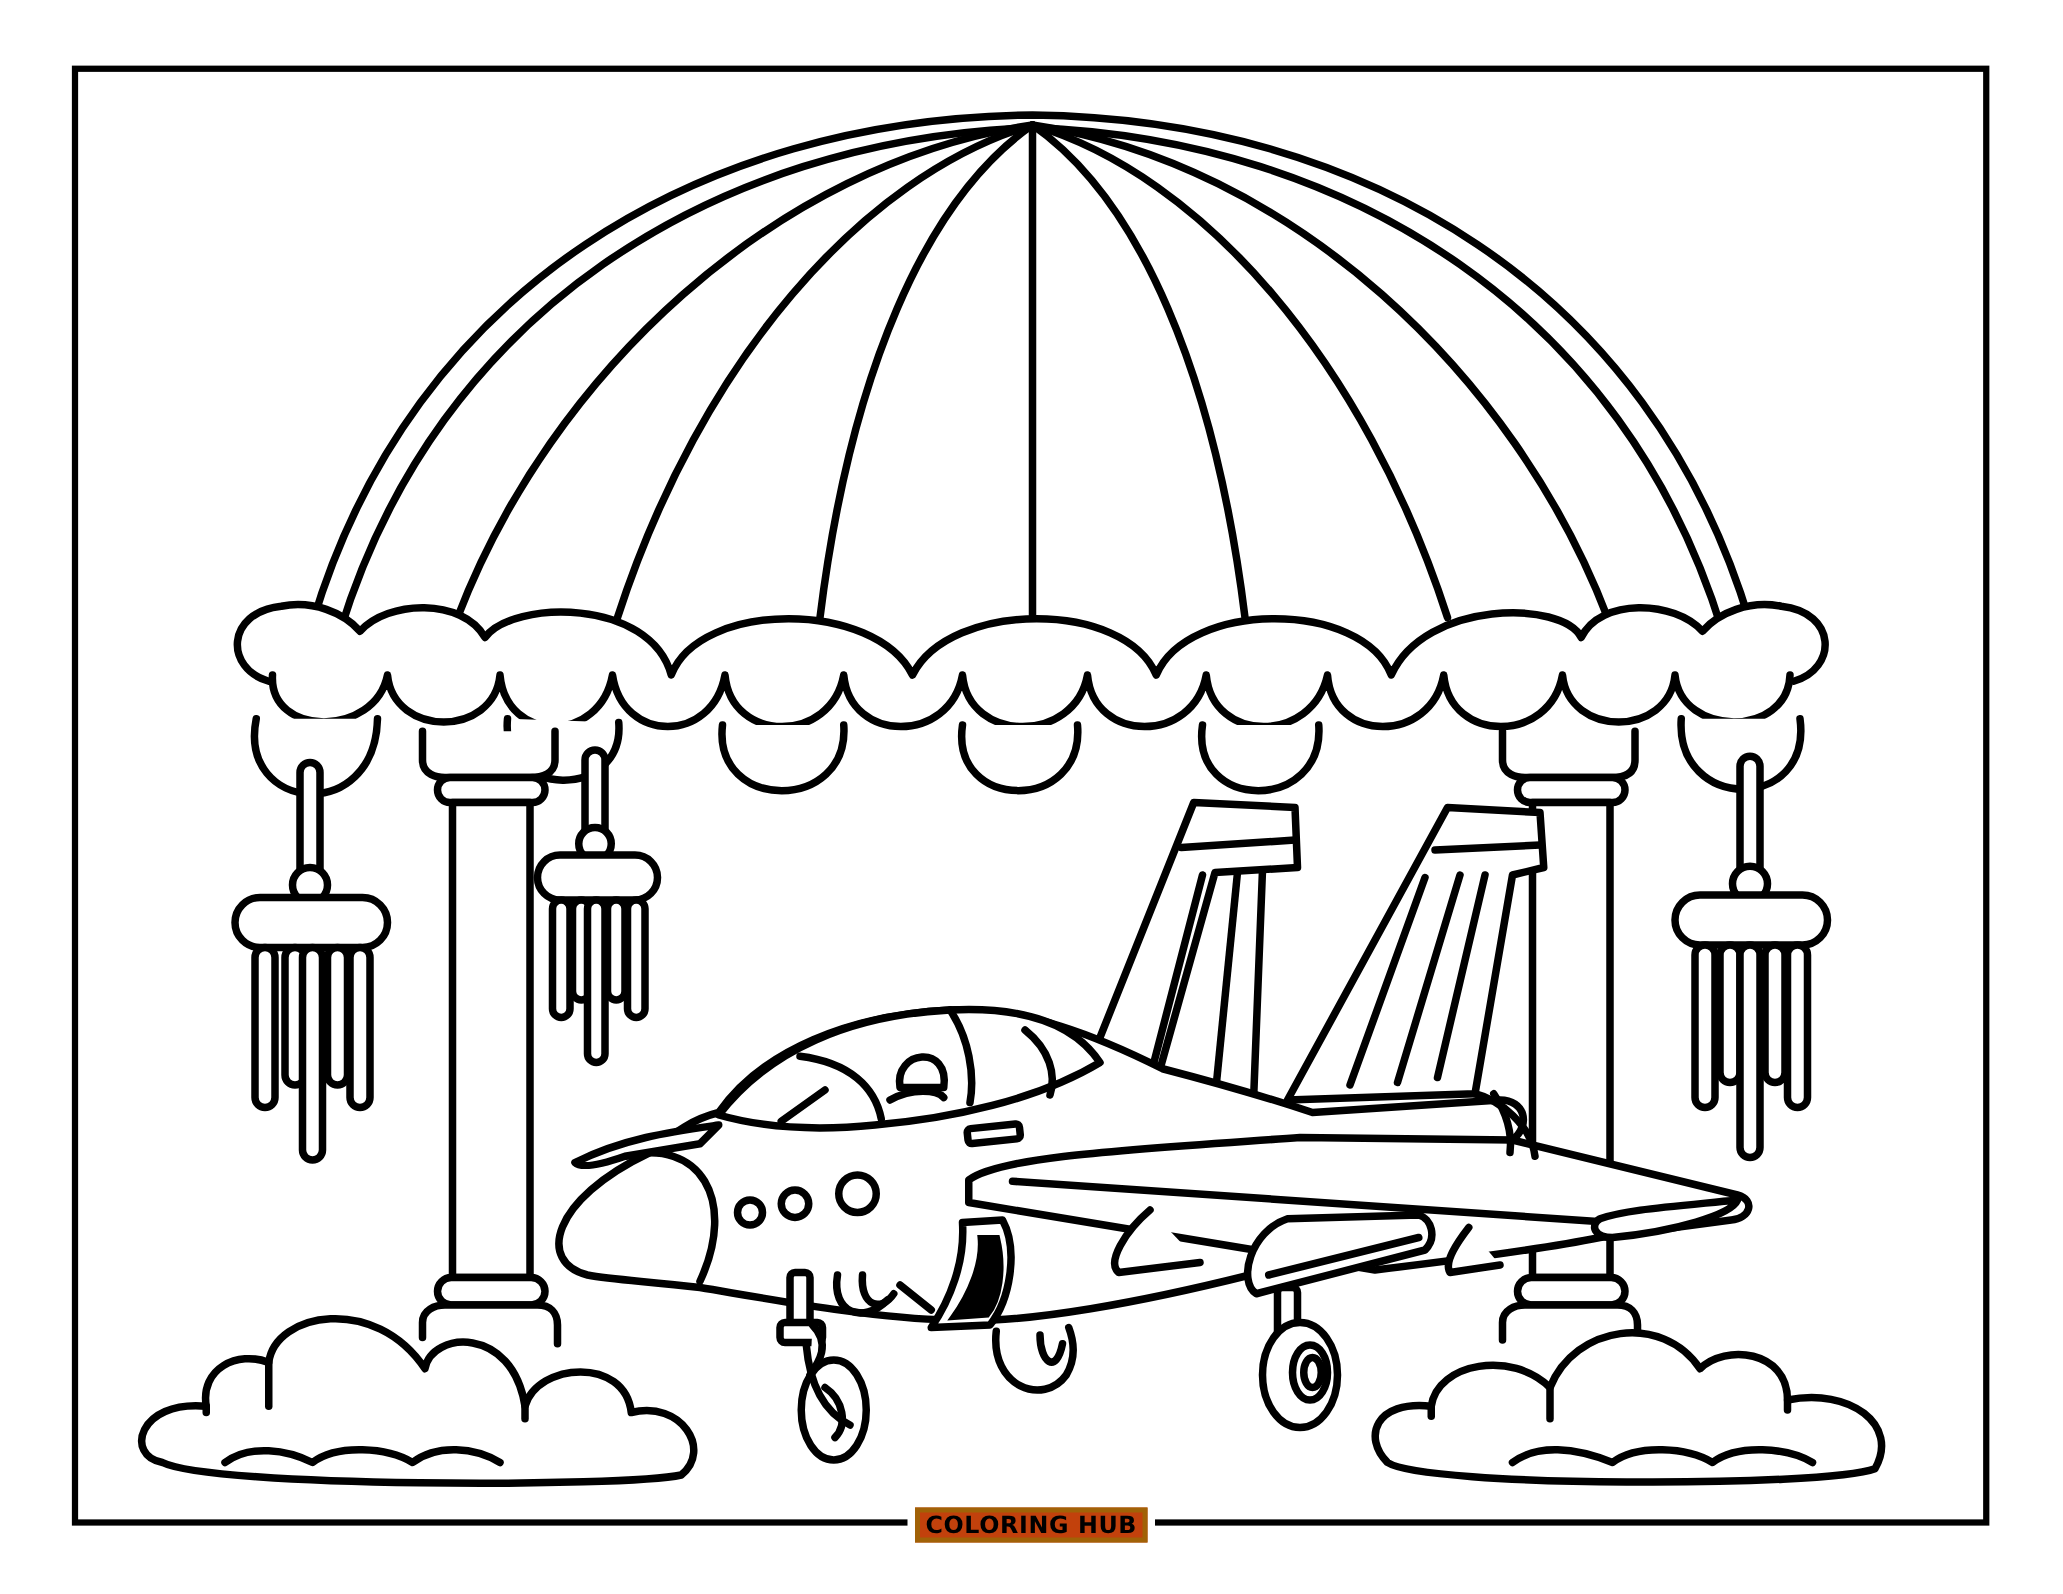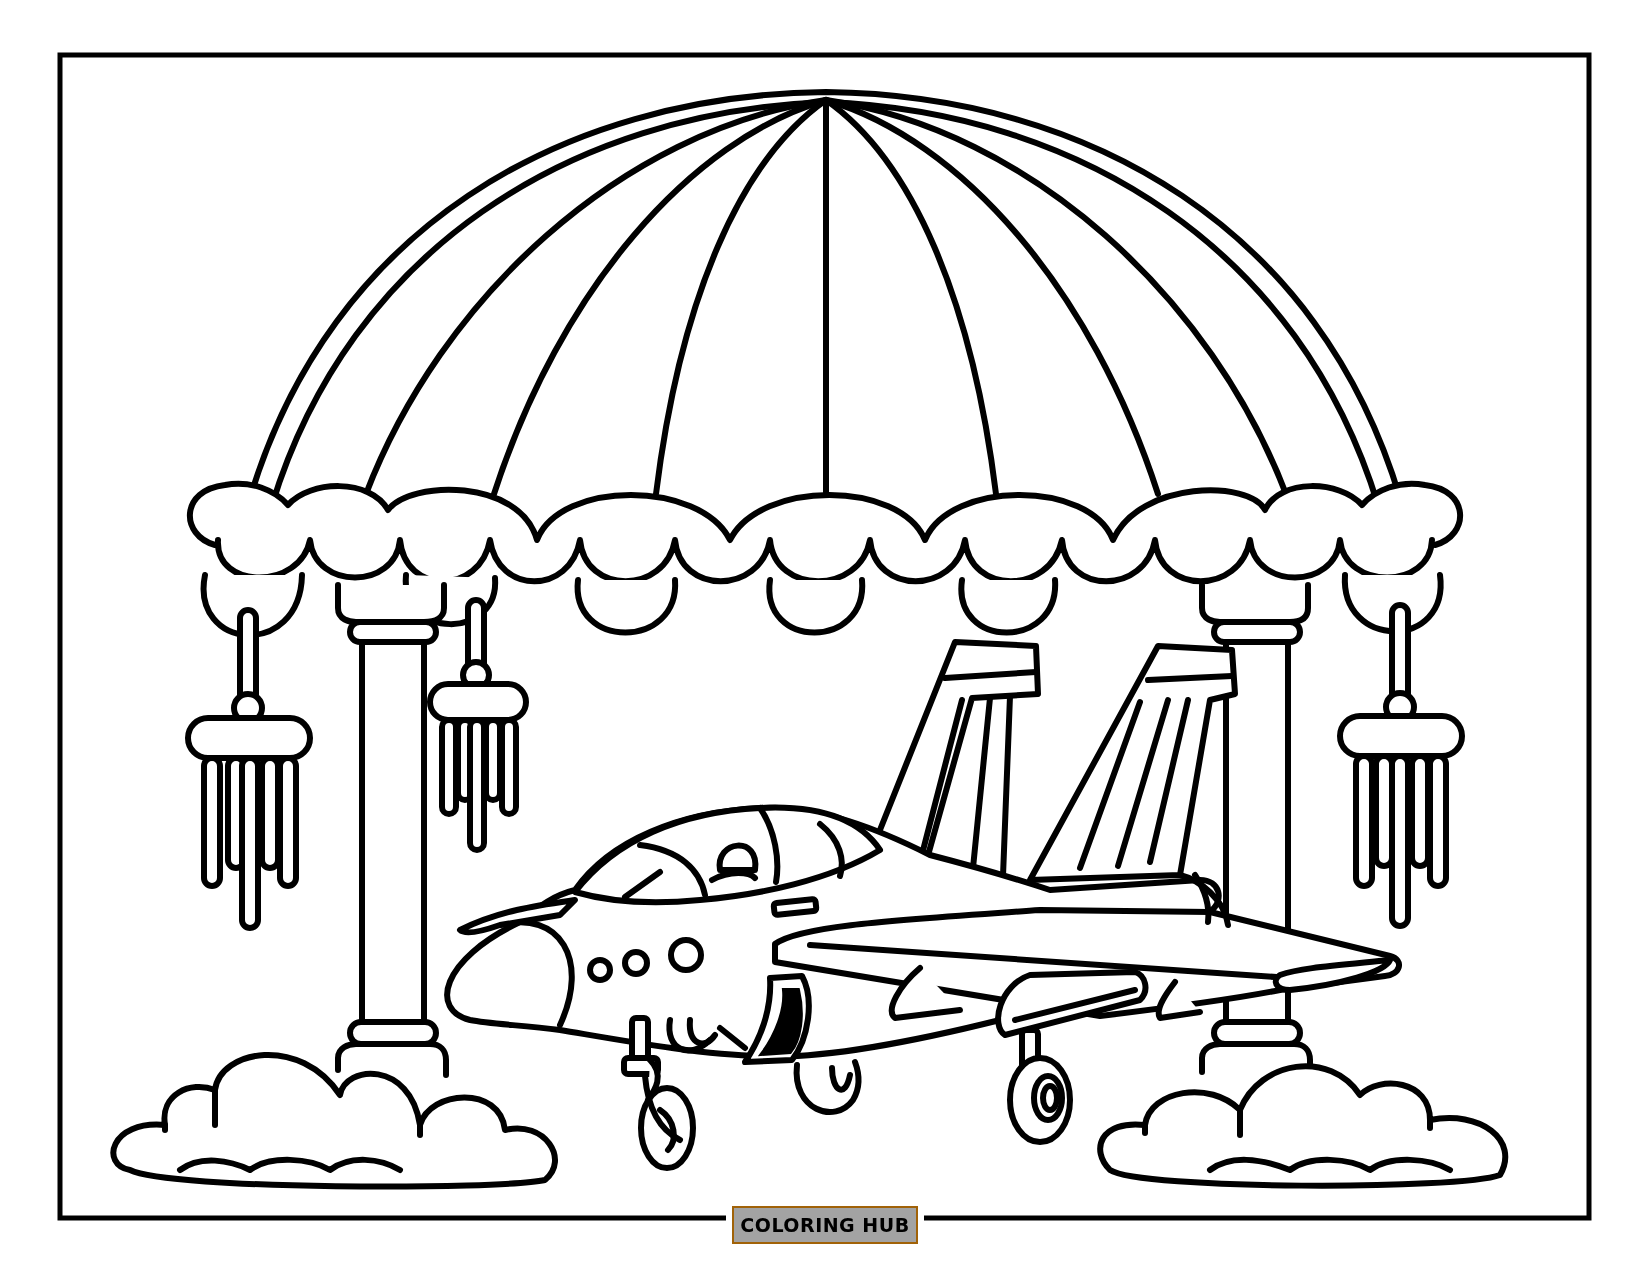--- a/index.html
+++ b/index.html
@@ -3,22 +3,22 @@
 <meta charset="utf-8">
 <style>
   html, body { margin: 0; padding: 0; background: #ffffff; }
   body { width: 1650px; height: 1275px; position: relative; overflow: hidden; font-family: "DejaVu Sans", sans-serif; }
   #page { position: absolute; left: 0; top: 0; width: 1650px; height: 1275px; background: #ffffff; }
   svg { position: absolute; left: 0; top: 0; }
   .ln { fill: none; stroke: #000; stroke-width: 6; stroke-linecap: round; stroke-linejoin: round; }
   .fw { fill: #fff; stroke: #000; stroke-width: 6; stroke-linecap: round; stroke-linejoin: round; }
   .fb { fill: #000; stroke: #000; stroke-width: 4; }
   .brand {
-    position: absolute; left: 732px; top: 1206px; width: 186px; height: 38px;
-    background: #a3a3a3; border: 2px solid #a16207; box-sizing: border-box;
+    position: absolute; left: 732px; top: 1206px; width: 186px; height: 28px;
+    background: #c2410c; border: 4px solid #a16207; box-sizing: border-box;
     display: flex; align-items: center; justify-content: center;
     font-family: "DejaVu Sans", sans-serif; font-weight: bold; font-size: 19px;
     letter-spacing: 0.5px; color: #000;
   }
 </style>
 </head>
 <body>
 
 <div id="page">
 <svg width="1650" height="1275" viewBox="0 0 1650 1275">

